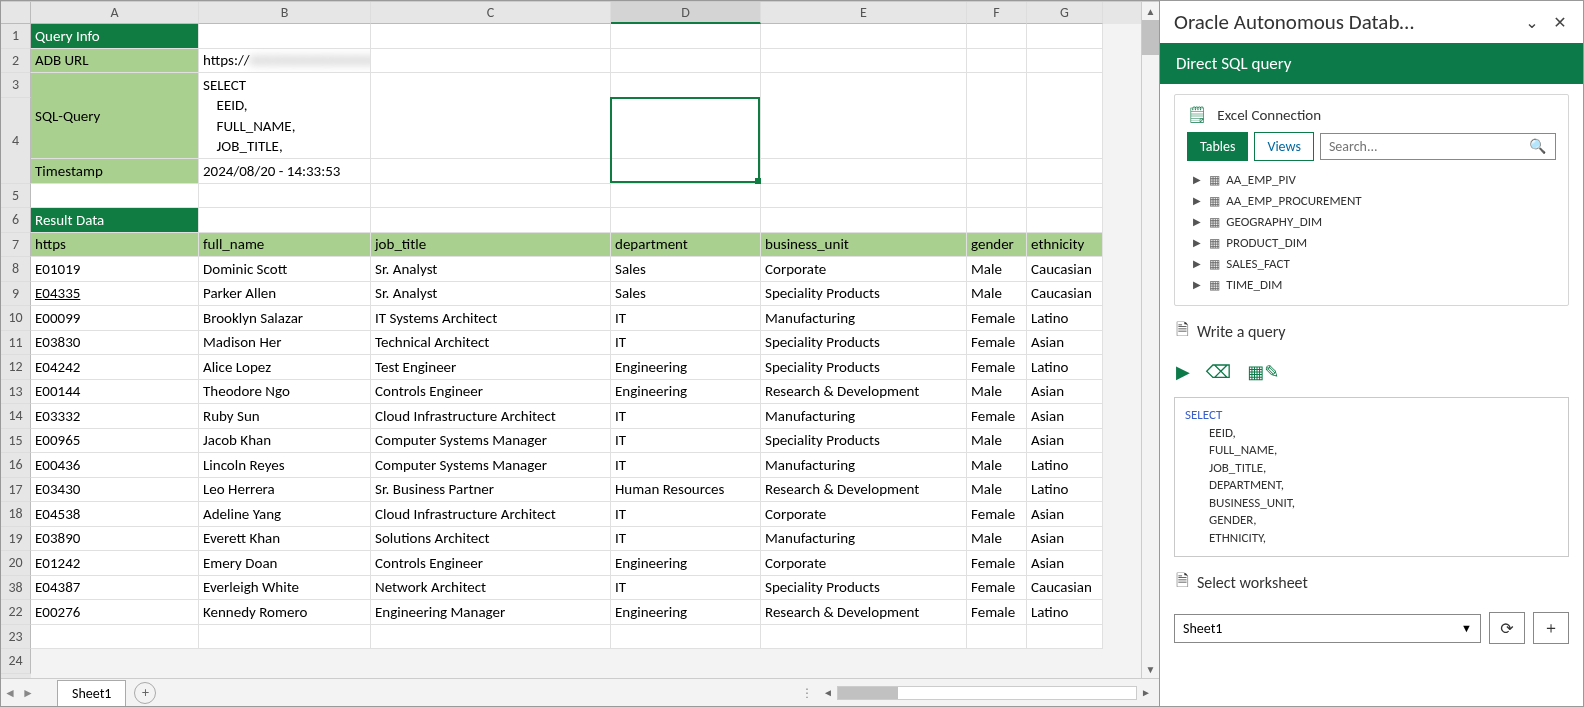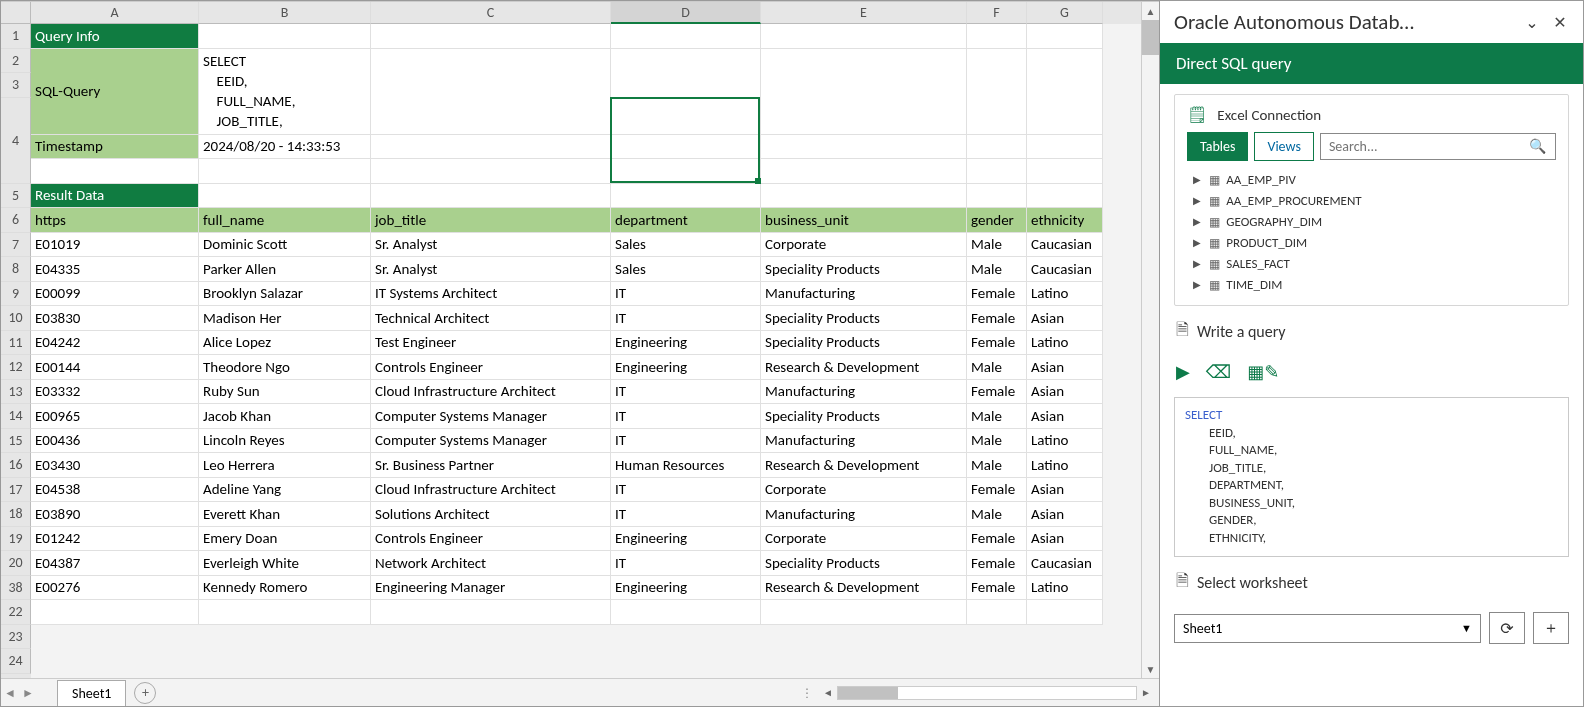--- a/index.html
+++ b/index.html
@@ -116,20 +116,32 @@
         <div class="rows" id="rows">
             <div class="row" style="height: 24.5px;">
               <div class="cell dark-green" style="width: 168px;">Query Info</div>
               <div class="cell" style="width: 172px;"></div>
               <div class="cell" style="width: 240px;"></div>
               <div class="cell" style="width: 150px;"></div>
               <div class="cell" style="width: 206px;"></div>
               <div class="cell" style="width: 60px;"></div>
               <div class="cell" style="width: 76px;"></div>
             </div>
+            <div class="row" style="height: 24.5px;">
+              <div class="cell light-green" style="width: 168px;">ADB URL</div>
+              <div class="cell" style="width: 172px;">
+                <span>https:// </span>
+                <span class="blurred">XXXXXXXXXXXXXXXXXXXXXXXXXXXXXXXXXXXXXXXXXXXXXX</span>
+              </div>
+              <div class="cell" style="width: 240px;"></div>
+              <div class="cell" style="width: 150px;"></div>
+              <div class="cell" style="width: 206px;"></div>
+              <div class="cell" style="width: 60px;"></div>
+              <div class="cell" style="width: 76px;"></div>
+            </div>
             <div class="row" style="height: 86px;">
               <div class="cell light-green" style="width: 168px;">SQL-Query</div>
               <div class="cell" style="width: 172px; white-space: pre; align-items: flex-end; line-height: 1.35;">SELECT
     EEID,
     FULL_NAME,
     JOB_TITLE,</div>
               <div class="cell" style="width: 240px;"></div>
               <div class="cell" style="width: 150px;"></div>
               <div class="cell" style="width: 206px;"></div>
               <div class="cell" style="width: 60px;"></div>
@@ -174,21 +186,21 @@
             <div class="row" style="height: 24.5px;">
               <div class="cell" style="width: 168px;">E01019</div>
               <div class="cell" style="width: 172px;">Dominic Scott</div>
               <div class="cell" style="width: 240px;">Sr. Analyst</div>
               <div class="cell" style="width: 150px;">Sales</div>
               <div class="cell" style="width: 206px;">Corporate</div>
               <div class="cell" style="width: 60px;">Male</div>
               <div class="cell" style="width: 76px;">Caucasian</div>
             </div>
             <div class="row" style="height: 24.5px;">
-              <div class="cell" style="width: 168px;">E04335</div>
+              <div class="cell" style="width: 168px; text-decoration: underline;">E04335</div>
               <div class="cell" style="width: 172px;">Parker Allen</div>
               <div class="cell" style="width: 240px;">Sr. Analyst</div>
               <div class="cell" style="width: 150px;">Sales</div>
               <div class="cell" style="width: 206px;">Speciality Products</div>
               <div class="cell" style="width: 60px;">Male</div>
               <div class="cell" style="width: 76px;">Caucasian</div>
             </div>
             <div class="row" style="height: 24.5px;">
               <div class="cell" style="width: 168px;">E00099</div>
               <div class="cell" style="width: 172px;">Brooklyn Salazar</div>

